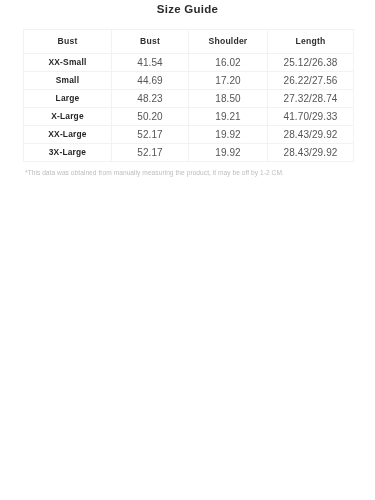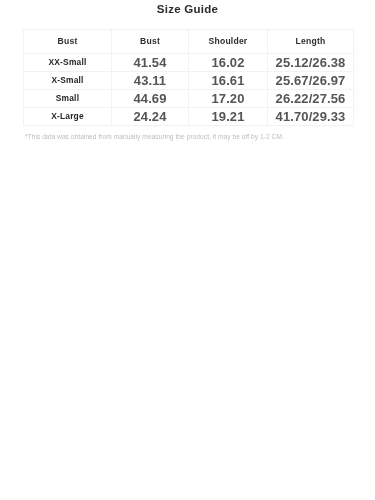--- a/index.html
+++ b/index.html
@@ -57,23 +57,23 @@
   }
   table.size-table thead th {
     height: 23px;
     line-height: 23px;
     font-size: 8.6px;
     font-weight: bold;
     color: #2f2f2f;
     letter-spacing: 0.2px;
   }
   table.size-table tbody td {
-    font-size: 13px;
+    font-size: 10px;
     color: #555555;
-    font-weight: bold;
+    font-weight: normal;
     letter-spacing: 0.1px;
   }
   table.size-table tbody td.size-cell {
     font-weight: bold;
     color: #262626;
     font-size: 8.4px;
     letter-spacing: 0.2px;
   }
   .footnote {
     margin: 6px 22px 0 25px;
@@ -108,36 +108,48 @@
         </tr>
       </thead>
       <tbody>
         <tr>
           <td class="size-cell">XX-Small</td>
           <td>41.54</td>
           <td>16.02</td>
           <td>25.12/26.38</td>
         </tr>
         <tr>
-          <td class="size-cell">X-Small</td>
-          <td>43.11</td>
-          <td>16.61</td>
-          <td>25.67/26.97</td>
-        </tr>
-        <tr>
           <td class="size-cell">Small</td>
           <td>44.69</td>
           <td>17.20</td>
           <td>26.22/27.56</td>
         </tr>
         <tr>
+          <td class="size-cell">Large</td>
+          <td>48.23</td>
+          <td>18.50</td>
+          <td>27.32/28.74</td>
+        </tr>
+        <tr>
           <td class="size-cell">X-Large</td>
-          <td>24.24</td>
+          <td>50.20</td>
           <td>19.21</td>
           <td>41.70/29.33</td>
+        </tr>
+        <tr>
+          <td class="size-cell">XX-Large</td>
+          <td>52.17</td>
+          <td>19.92</td>
+          <td>28.43/29.92</td>
+        </tr>
+        <tr>
+          <td class="size-cell">3X-Large</td>
+          <td>52.17</td>
+          <td>19.92</td>
+          <td>28.43/29.92</td>
         </tr>
       </tbody>
     </table>
   </div>
 
   <div class="footnote">*This data was obtained from manually measuring the product, it may be off by 1-2 CM.</div>
 
 </div>
 
 </body></html>

